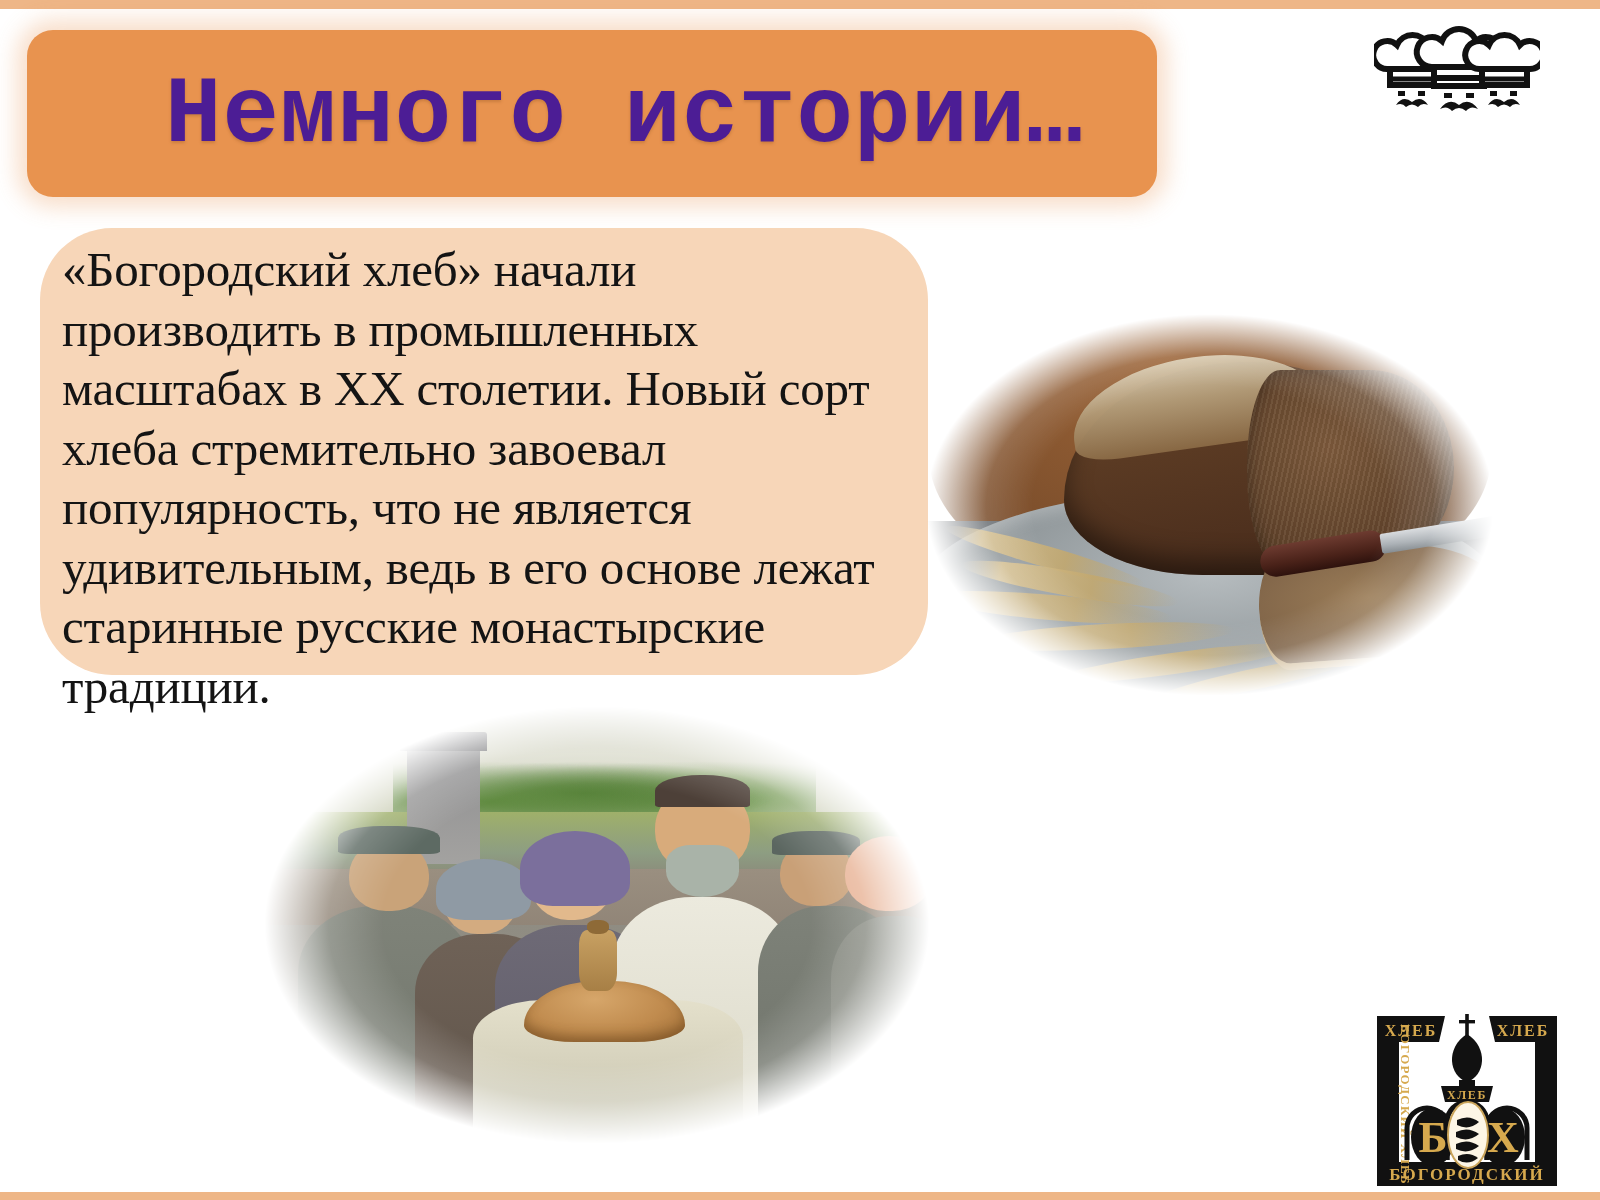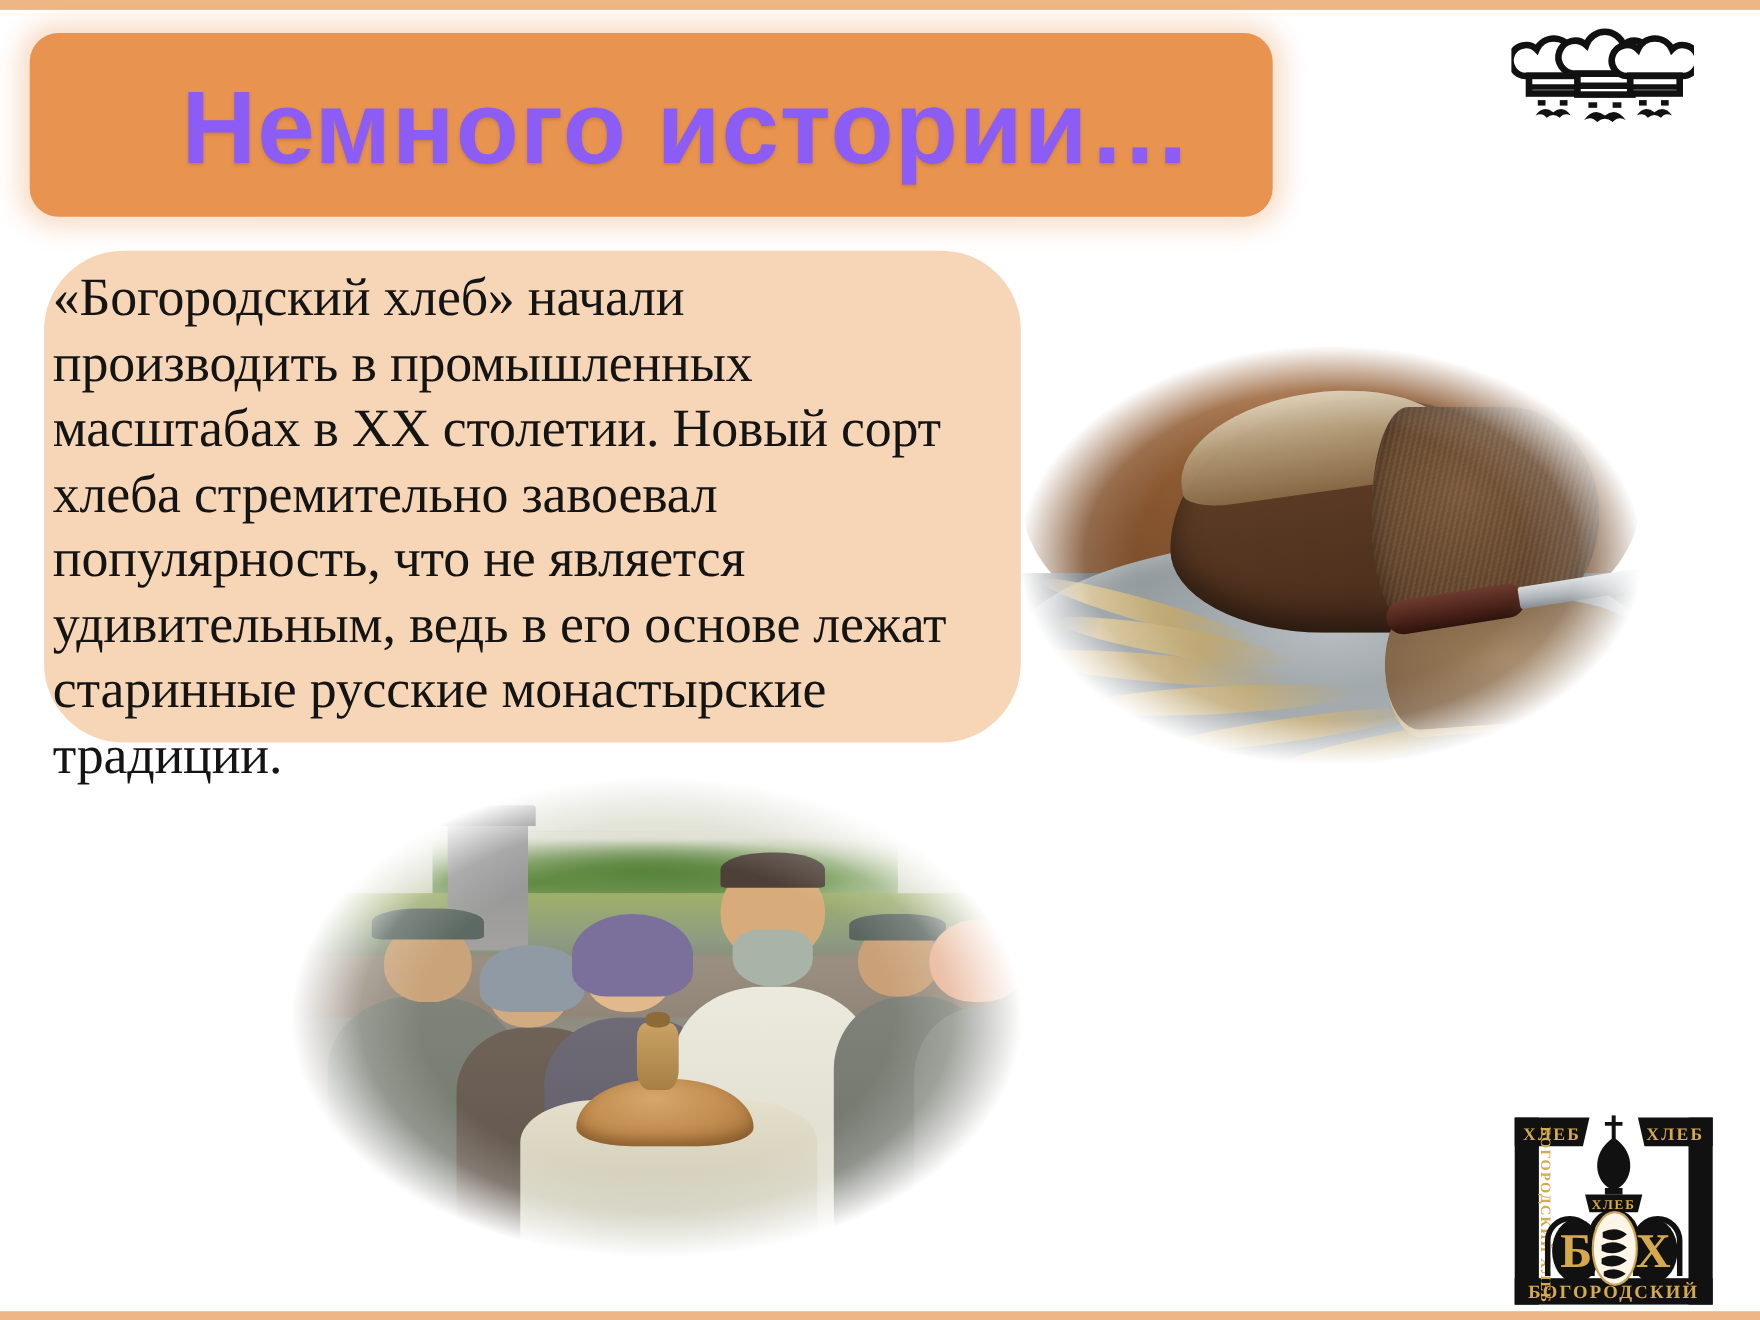--- a/index.html
+++ b/index.html
@@ -48,22 +48,22 @@
     height: 167px;
     background: #e8934f;
     border-radius: 26px;
     box-shadow: 0 0 22px 10px rgba(232,147,79,0.30);
   }
   .title-text {
     position: absolute;
     left: 165px;
     top: 66px;
     width: 900px;
-    color: #8b5cf6;
-    font-family: Liberation Sans, sans-serif;
+    color: #4c1d95;
+    font-family: Liberation Mono, monospace;
     font-weight: bold;
     font-size: 94px;
     line-height: 100px;
     letter-spacing: 1px;
     white-space: nowrap;
     text-shadow: 0 2px 3px rgba(150,85,35,0.35);
   }
 
   
   .chef-hats {
@@ -79,21 +79,21 @@
     position: absolute;
     left: 40px;
     top: 228px;
     width: 888px;
     height: 447px;
     background: #f7d6b8;
     border-radius: 72px;
   }
   .body-text {
     position: absolute;
-    left: 48px;
+    left: 62px;
     top: 240px;
     width: 840px;
     color: #141414;
     font-family: "Liberation Serif", "DejaVu Serif", serif;
     font-size: 49px;
     line-height: 59.5px;
     letter-spacing: -0.2px;
   }
 
   

